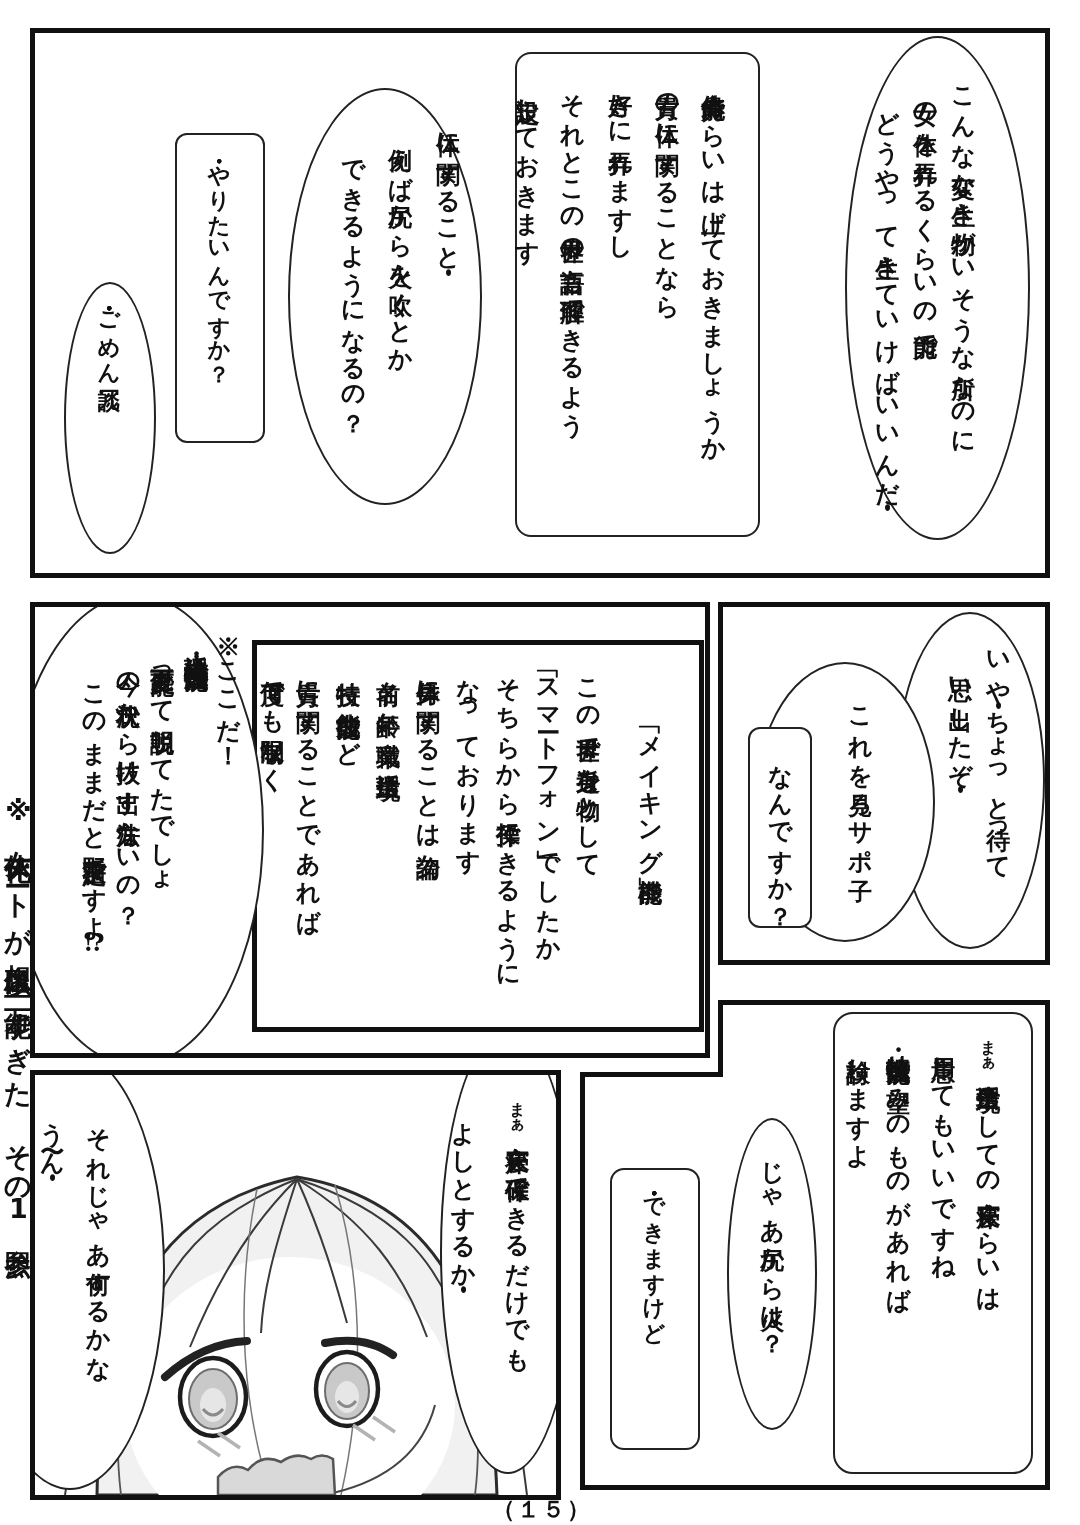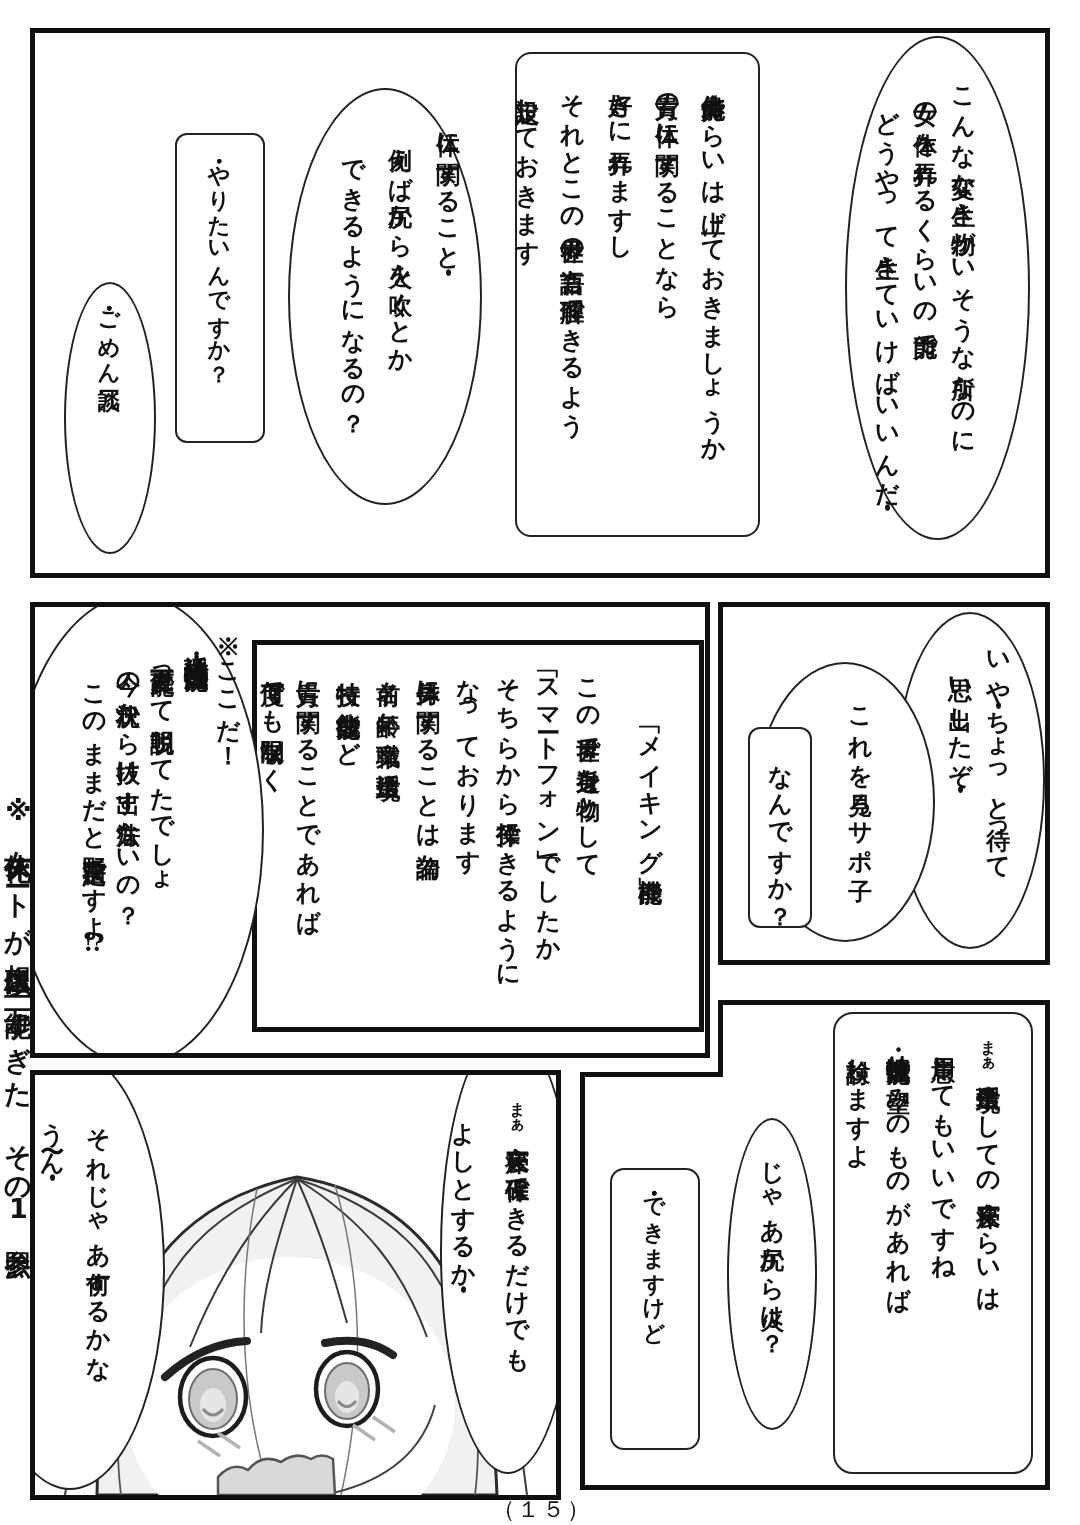--- a/index.html
+++ b/index.html
@@ -10,21 +10,21 @@
   .oval{border-radius:50%;}
   .rrect{border-radius:16px;}
   .vcol{position:absolute;writing-mode:vertical-rl;text-orientation:upright;white-space:nowrap;
         line-height:1.18;color:#111;}
   .serif{font-family:"DejaVu Serif","Liberation Serif",serif;font-weight:bold;font-size:24px;letter-spacing:1px;}
   .gothic{font-family:"DejaVu Sans","Liberation Sans",sans-serif;font-weight:bold;font-size:24px;letter-spacing:1px;}
   .sm{font-size:0.66em;}
   .f22{font-size:22px;letter-spacing:0px;}
   .seg{position:absolute;background:#101010;}
   #pagenum{position:absolute;left:492px;top:1494px;font-family:"DejaVu Sans","Liberation Sans",sans-serif;
-           font-size:23px;color:#111;letter-spacing:2px;}
+           font-size:23px;color:#111;letter-spacing:2px;font-weight:bold;}
   #sidenote{left:2px;top:795px;font-size:27px;letter-spacing:3px;}
 </style>
 </head>
 <body>
 
 <div id="page">
 
   <div class="panel" style="left:30px;top:28px;width:1020px;height:550px;">
     <div class="bubble oval" style="left:810px;top:3px;width:185px;height:504px;"></div>
     <div class="vcol serif" style="left:914px;top:37px;">こんな変な生き物がいそうな所なのに</div>

